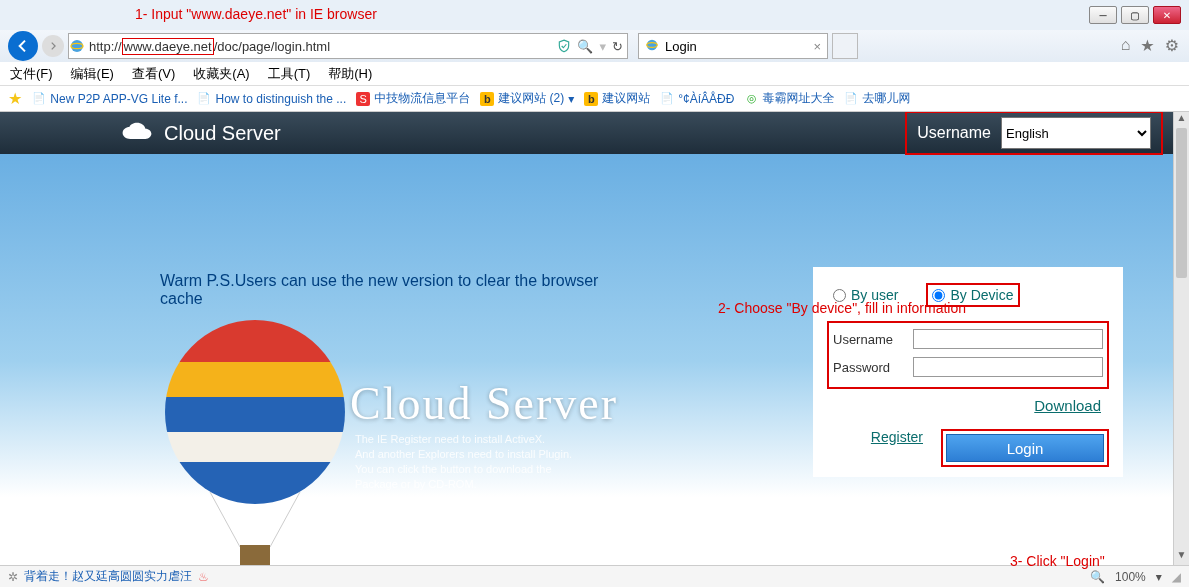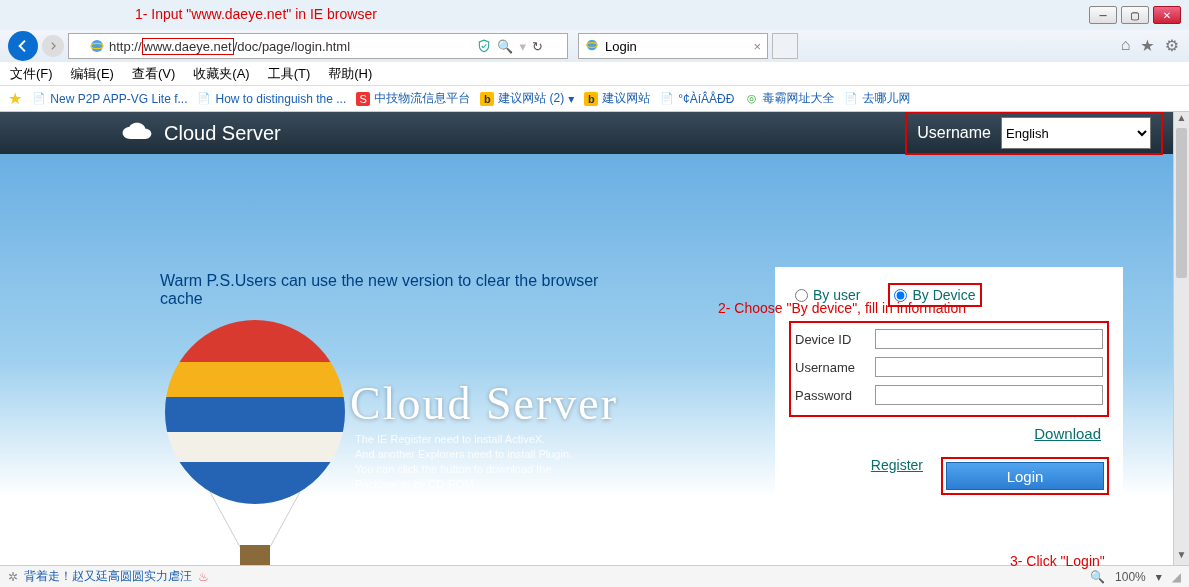--- a/index.html
+++ b/index.html
@@ -10,21 +10,21 @@
 .win-btn { width: 28px; height: 18px; border: 1px solid #888; background: linear-gradient(#fafafa,#e0e0e0); display: flex; align-items: center; justify-content: center; font-size: 10px; border-radius: 2px; cursor: pointer; }
 .win-btn.close { background: linear-gradient(#e68,#c23); color: #fff; border-color: #a12; }
 
 
 .anno { position: absolute; color: #d00; font-size: 14px; font-weight: 400; z-index: 50; }
 
 
 .nav-row { position: absolute; top: 30px; left: 0; right: 0; height: 32px; display: flex; align-items: center; padding: 0 8px; background: linear-gradient(#f2f6fb,#e4ecf5); gap: 4px; }
 .nav-back { width: 30px; height: 30px; border-radius: 50%; background: #0a6ed1; color:#fff; display:flex; align-items:center; justify-content:center; font-size:16px; cursor:pointer; }
 .nav-fwd { width: 22px; height: 22px; border-radius: 50%; background: #ddd; color:#888; display:flex; align-items:center; justify-content:center; font-size:12px; cursor:pointer; }
-.url-box { width: 500px; height: 26px; background: #fff; border: 1px solid #aaa; display: flex; align-items: center; padding: 0 20px; font-size: 13px; }
+.url-box { width: 560px; height: 26px; background: #fff; border: 1px solid #aaa; display: flex; align-items: center; padding: 0 0; font-size: 13px; }
 .url-box .ie-e { width:16px; height:16px; margin-right:4px; color:#0a6ed1; }
 .url-text { flex:1; color:#333; }
 .url-daeye { border:1px solid #d00; padding:0 1px; }
 .url-icons { display:flex; gap:6px; align-items:center; padding:0 4px; }
 .tab { margin-left: 6px; width: 190px; height: 26px; background: #fff; border: 1px solid #aaa; display:flex; align-items:center; padding:0 6px; gap:6px; font-size:13px; }
 .tab .x { margin-left:auto; color:#888; cursor:pointer; }
 .new-tab { width:26px; height:26px; background:#eef2f7; border:1px solid #bbb; }
 .chrome-icons { position:absolute; right:10px; top:36px; display:flex; gap:10px; color:#777; }
 
 
@@ -51,21 +51,21 @@
 
 
 .content-left { position:absolute; left:160px; top:160px; color:#004080; font-size:16px; }
 .hero-title { position:absolute; left:350px; top:265px; font-size:46px; color:#fff; font-family: Georgia, serif; letter-spacing:2px; text-shadow:0 1px 4px rgba(0,0,0,0.3); }
 .hero-sub { position:absolute; left:355px; top:320px; color:#fff; font-size:11px; line-height:15px; opacity:.85; }
 
 
 .balloon { position:absolute; left:160px; top:205px; width:190px; height:280px; }
 
 
-.login-panel { position:absolute; right:50px; top:155px; width:348px; background:#fff; padding:14px 14px 10px; }
+.login-panel { position:absolute; right:50px; top:155px; width:310px; background:#fff; padding:14px 14px 10px; }
 .login-radios { display:flex; gap:28px; margin-bottom:12px; padding:2px 6px; color:#0a6d6d; font-size:14px; align-items:center; }
 .radio-box { display:flex; align-items:center; gap:5px; }
 .radio-dev { border:2px solid #d00; padding:2px 4px; }
 .fields { border:2px solid #d00; padding:6px 4px 2px; margin-bottom:8px; }
 .field-row { display:flex; align-items:center; gap:10px; margin-bottom:8px; font-size:13px; color:#333; }
 .field-row label { width:70px; }
 .field-row input { flex:1; height:20px; border:1px solid #999; padding:0 4px; }
 .dl-row { text-align:right; padding-right:8px; }
 .dl-link { color:#0a6d6d; text-decoration:underline; font-size:15px;margin-top:48px; }
 .btn-row { display:flex; gap:18px; margin-top:14px; justify-content:flex-end; }
@@ -234,24 +234,20 @@
         <input type="radio" name="m" style="">
         <span>By user</span>
       </label>
       <label class="radio-box radio-dev">
         <input type="radio" name="m" checked="" style="">
         <span>By Device</span>
       </label>
     </div>
     <div class="fields">
       <div class="field-row">
-        <label>Device ID</label>
-        <input type="text" style="">
-      </div>
-      <div class="field-row">
         <label>Username</label>
         <input type="text" style="">
       </div>
       <div class="field-row">
         <label>Password</label>
         <input type="password" style="">
       </div>
     </div>
     <div class="dl-row">
       <a class="dl-link">Download</a>

